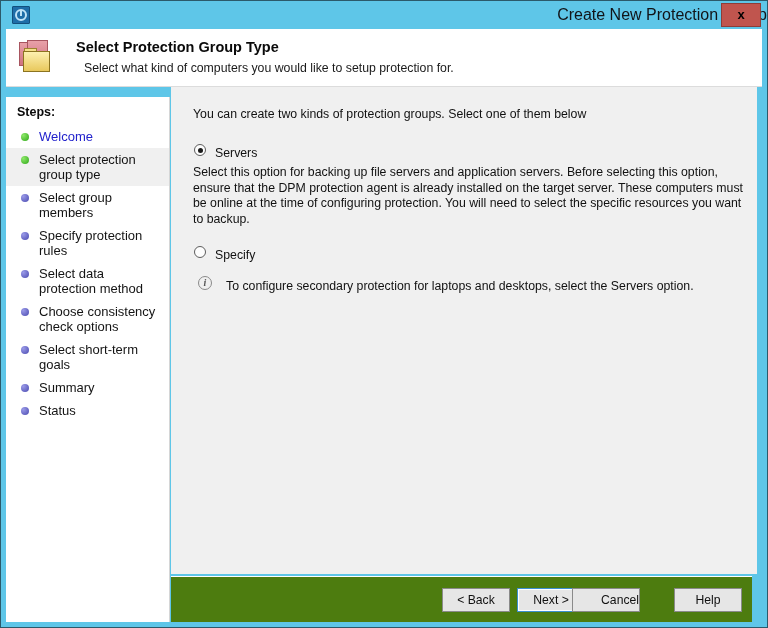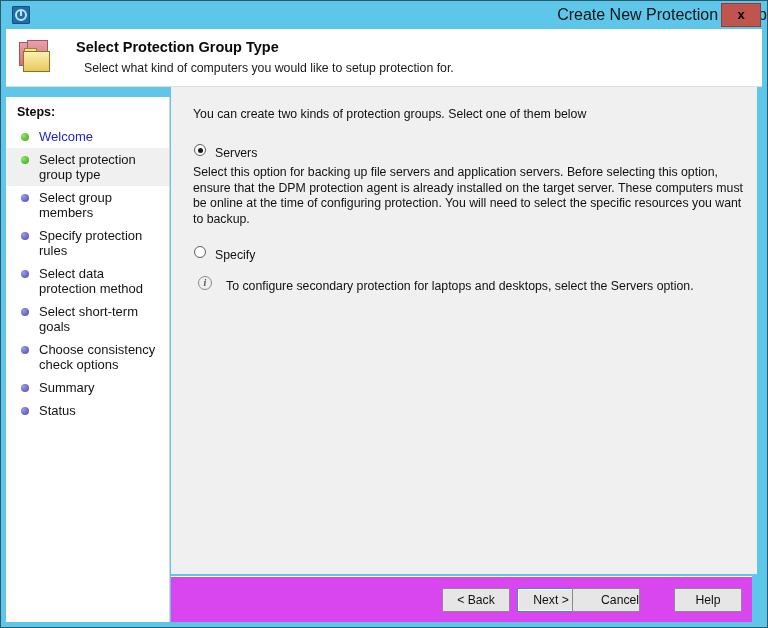--- a/index.html
+++ b/index.html
@@ -270,21 +270,21 @@
     color: #111;
     line-height: 15px;
   }
 
   
   #buttonbar {
     position: absolute;
     left: 170px; top: 575px;
     width: 581px;
     height: 48px;
-    background: #d946ef;
+    background: #4d7c0f;
     border-top: 1px solid #ffffff;
     box-sizing: border-box;
   }
   .btn {
     position: absolute;
     top: 11px;
     width: 68px;
     height: 24px;
     background: #e6e6e6;
     border: 1px solid #8a8a8a;
@@ -362,26 +362,26 @@
         <span class="label">Specify protection rules</span>
       </div>
 
       <div class="step">
         <span class="bullet purple"></span>
         <span class="label">Select data protection method</span>
       </div>
 
       <div class="step">
         <span class="bullet purple"></span>
+        <span class="label">Choose consistency check options</span>
+      </div>
+
+      <div class="step">
+        <span class="bullet purple"></span>
         <span class="label">Select short-term goals</span>
-      </div>
-
-      <div class="step">
-        <span class="bullet purple"></span>
-        <span class="label">Choose consistency check options</span>
       </div>
 
       <div class="step">
         <span class="bullet purple"></span>
         <span class="label">Summary</span>
       </div>
 
       <div class="step">
         <span class="bullet purple"></span>
         <span class="label">Status</span>

